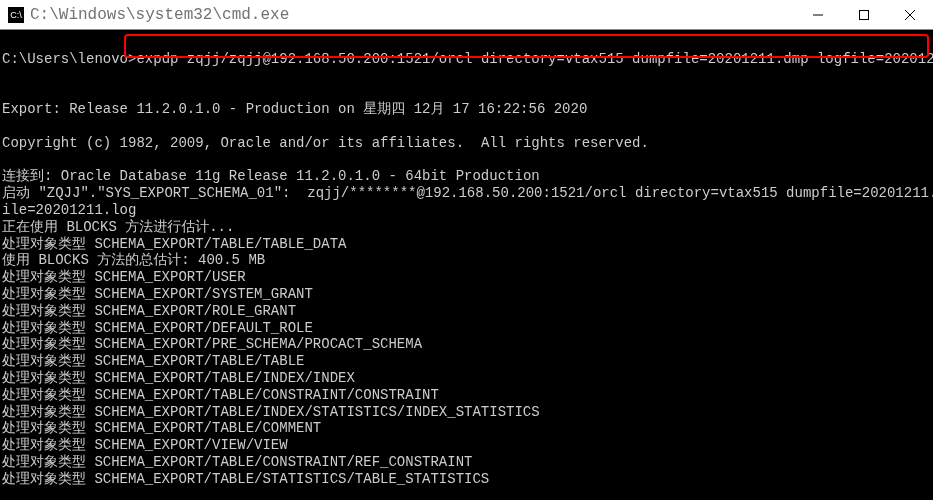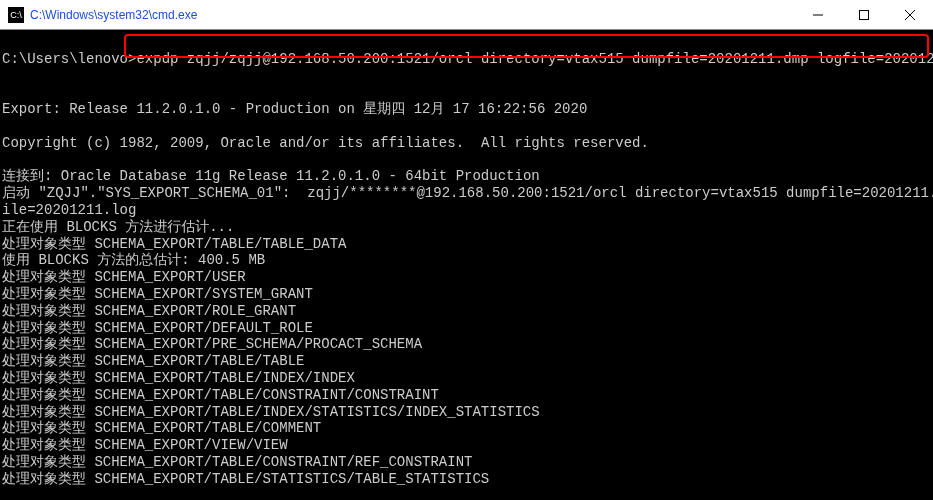--- a/index.html
+++ b/index.html
@@ -26,23 +26,23 @@
     background: #000;
     margin-right: 6px;
     display: inline-flex;
     align-items: center;
     justify-content: center;
     color: #fff;
     font-size: 9px;
     font-family: sans-serif;
   }
   .titlebar-title {
-    color: #1d4ed8;
-    font-family: Liberation Sans, sans-serif;
-    font-size: 12px;
+    color: #737373;
+    font-family: Liberation Mono, monospace;
+    font-size: 16px;
     flex: 1;
   }
   .titlebar-controls {
     display: flex;
     height: 100%;
   }
   .titlebar-btn {
     width: 46px;
     height: 100%;
     display: flex;

